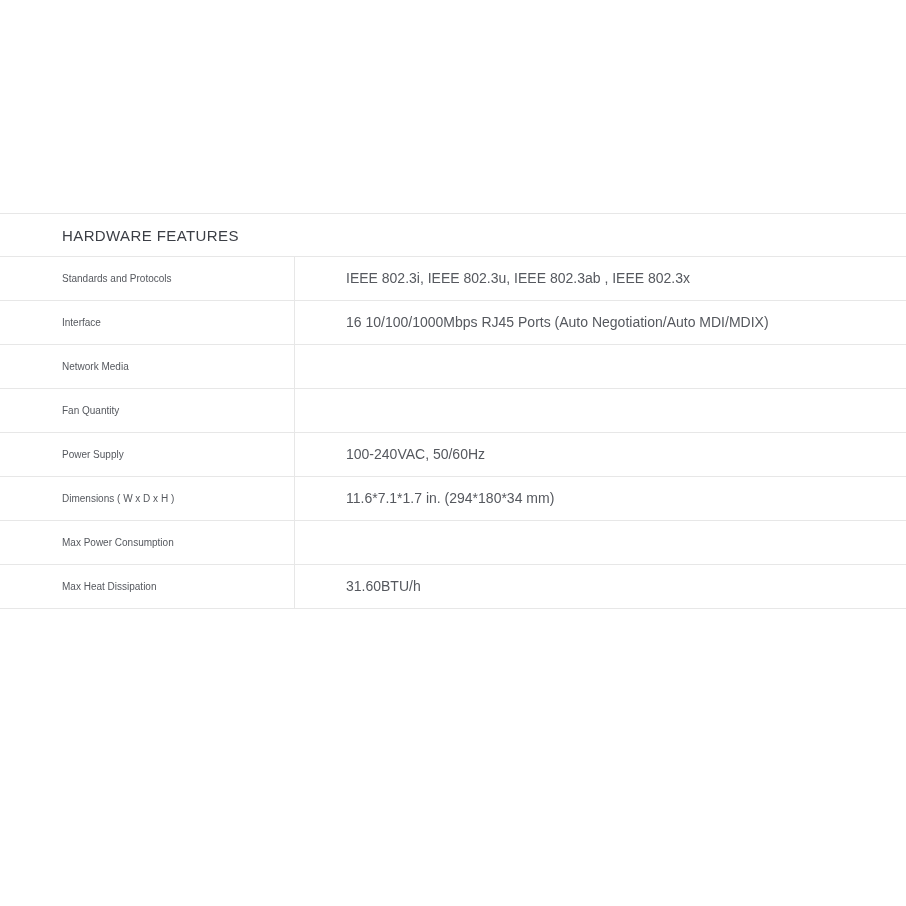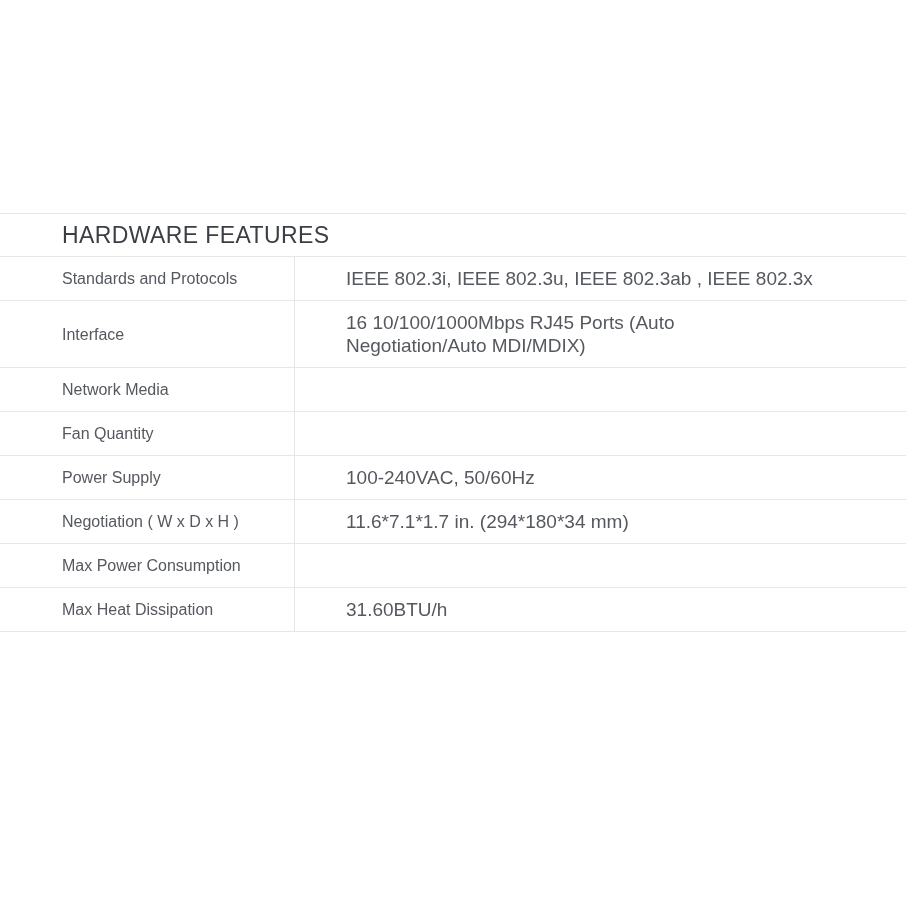--- a/index.html
+++ b/index.html
@@ -21,48 +21,48 @@
   }
   .spec-section{
     position:absolute;
     top:213px; left:0; right:0;
   }
   .section-header{
     height:43px;
     border-top:1px solid var(--border);
     display:flex; align-items:center;
     padding-left:62px;
-    font-size:23px;
+    font-size:15px;
     letter-spacing:0.4px;
     color:var(--header-text);
   }
   .spec-table{
     border-bottom:1px solid var(--border);
   }
   .spec-row{
     display:flex;
     border-top:1px solid var(--border);
     background:var(--bg);
   }
   .label-cell{
     width:295px;
     flex:0 0 295px;
     border-right:1px solid var(--border);
     display:flex; align-items:center;
     padding:10px 20px 10px 62px;
     color:var(--cell-text);
-    font-size:16px;
+    font-size:10px;
     line-height:23px;
   }
   .value-cell{
     flex:1;
     display:flex; flex-direction:column; justify-content:center;
     padding:10px 40px 10px 51px;
     color:var(--cell-text);
-    font-size:19px;
+    font-size:14px;
     line-height:23px;
   }
   .value-line{
     max-width:474px;
   }
 </style>
 </head>
 <body>
 
 <div class="page">
@@ -105,21 +105,21 @@
     <div class="label-cell">
       <span class="label-text">Power Supply</span>
     </div>
     <div class="value-cell">
             <div class="value-line">100-240VAC, 50/60Hz</div>
           </div>
   </div>
 
   <div class="spec-row">
     <div class="label-cell">
-      <span class="label-text">Negotiation ( W x D x H )</span>
+      <span class="label-text">Dimensions ( W x D x H )</span>
     </div>
     <div class="value-cell">
             <div class="value-line">11.6*7.1*1.7 in. (294*180*34 mm)</div>
           </div>
   </div>
 
   <div class="spec-row">
     <div class="label-cell">
       <span class="label-text">Max Power Consumption</span>
     </div>

